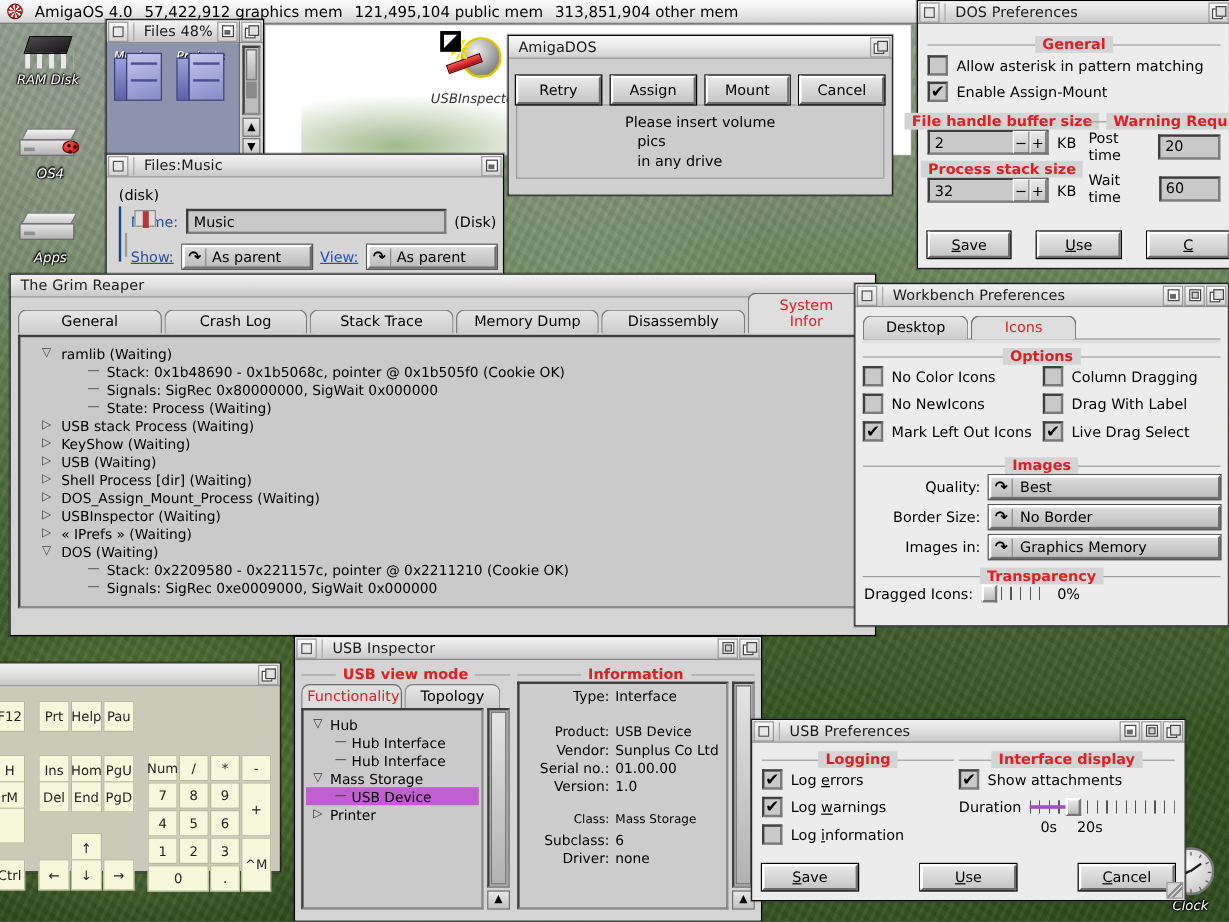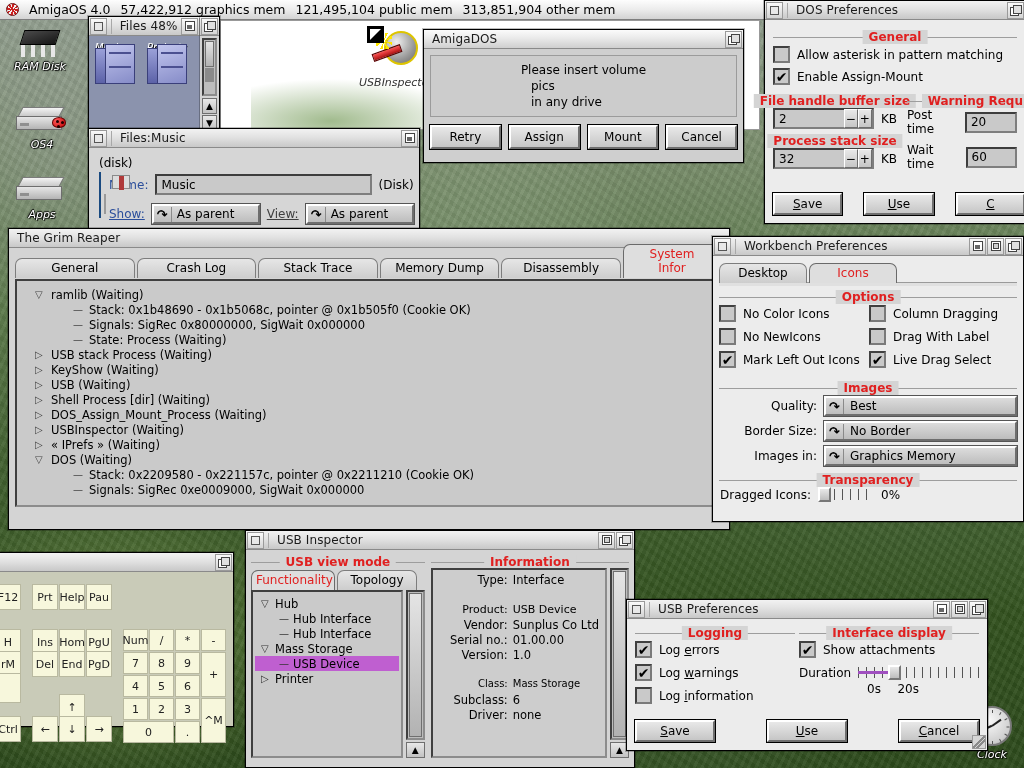--- a/index.html
+++ b/index.html
@@ -358,31 +358,31 @@
 <div class="win" style="left:423px; top:29px; width:321px; height:134px; z-index:20;">
   <div class="titlebar active">
     <div class="tb-title" style="padding-left:8px;">AmigaDOS</div>
     <div class="tb-right">
       <div class="tb-gadget">
           <span class="gdepth"></span>
         </div>
     </div>
   </div>
   <div class="winbody" style="background:#cfcfcf; padding:6px;">
+    <div style="display:flex; gap:8px; margin-top:8px;">
+      <div class="btn" style="flex:1; height:24px;">Retry</div>
+      <div class="btn" style="flex:1; height:24px;">Assign</div>
+      <div class="btn" style="flex:1; height:24px;">Mount</div>
+      <div class="btn" style="flex:1; height:24px;">Cancel</div>
+    </div>
     <div style="height:62px; background:#cccccc; border:1px solid #9b9b9b; display:flex;
                 flex-direction:column; align-items:center; justify-content:center; gap:2px;">
       <div>Please insert volume</div>
       <div style="align-self:flex-start; margin-left:100px;">pics</div>
       <div style="align-self:flex-start; margin-left:100px;">in any drive</div>
-    </div>
-    <div style="display:flex; gap:8px; margin-top:8px;">
-      <div class="btn" style="flex:1; height:24px;">Retry</div>
-      <div class="btn" style="flex:1; height:24px;">Assign</div>
-      <div class="btn" style="flex:1; height:24px;">Mount</div>
-      <div class="btn" style="flex:1; height:24px;">Cancel</div>
     </div>
   </div>
 </div>
 
 <div class="win" style="left:88px; top:128px; width:332px; height:106px; z-index:12;">
   <div class="titlebar">
     <div class="tb-gadget">
         <span class="sq"></span>
       </div>
     <div class="tb-sep"></div>
@@ -407,21 +407,21 @@
           <span style="color:#2b4e9b;">Name:</span>
           <span class="field" style="flex:1; height:21px;">Music</span>
           <span>(Disk)</span>
         </div>
         <div class="row" style="margin-top:9px;">
           <span style="color:#2b4e9b; text-decoration:underline;">Show:</span>
           <span class="cycle" style="width:108px; height:20px;">
             <span class="cy-ico">↷</span>
             <span style="padding-left:5px;">As parent</span>
           </span>
-          <span style="color:#404040; text-decoration:underline;">View:</span>
+          <span style="color:#1d4ed8; text-decoration:underline;">View:</span>
           <span class="cycle" style="width:108px; height:20px;">
             <span class="cy-ico">↷</span>
             <span style="padding-left:5px;">As parent</span>
           </span>
         </div>
       </div>
     </div>
   </div>
 </div>
 

